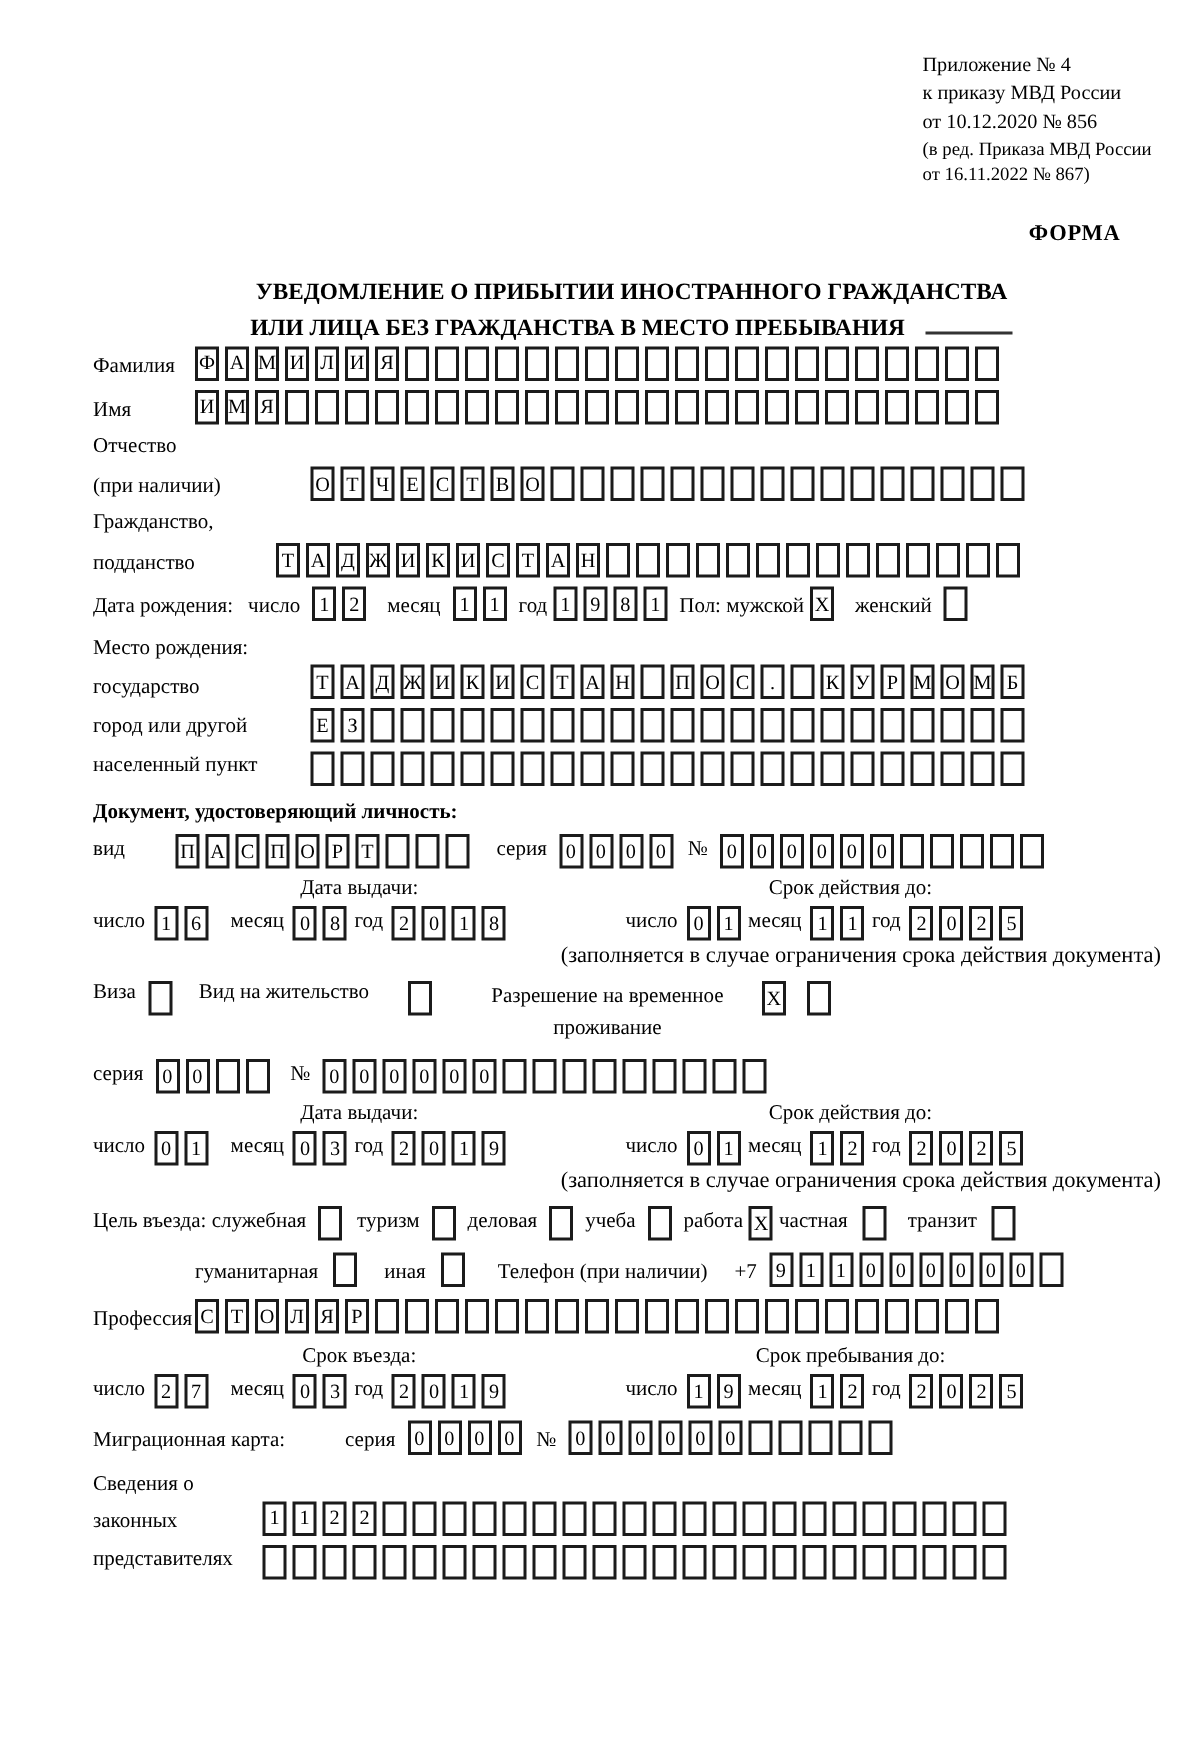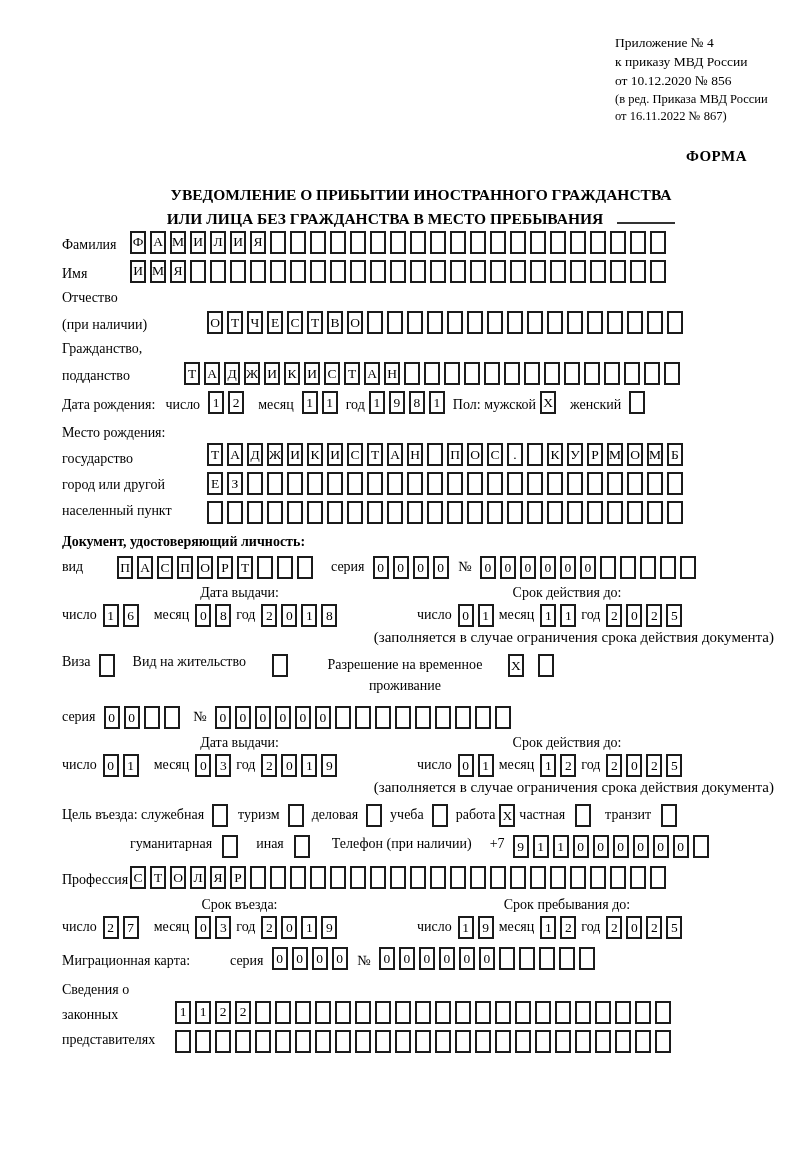--- a/index.html
+++ b/index.html
@@ -522,21 +522,21 @@
     <span class="lbl mr8">учеба</span>
     <span class="cell mr8"></span>
     <span class="lbl mr4">работа</span>
     <span class="cell mr4">X</span>
     <span class="lbl mr10">частная</span>
     <span class="cell mr14"></span>
     <span class="lbl mr10">транзит</span>
     <span class="cell"></span>
   </div>
 
-  <div class="row" style="align-items:flex-start; margin-top:8px;">
+  <div class="row" style="align-items:flex-end; margin-top:8px;">
     <span class="lbl mr10" style="margin-left:68px">гуманитарная</span>
     <span class="cell mr18"></span>
     <span class="lbl mr10">иная</span>
     <span class="cell mr22"></span>
     <span class="lbl mr18">Телефон (при наличии)</span>
     <span class="lbl mr8">+7</span>
     <span class="cells">
         <span class="cell">9</span>
         <span class="cell">1</span>
         <span class="cell">1</span>

